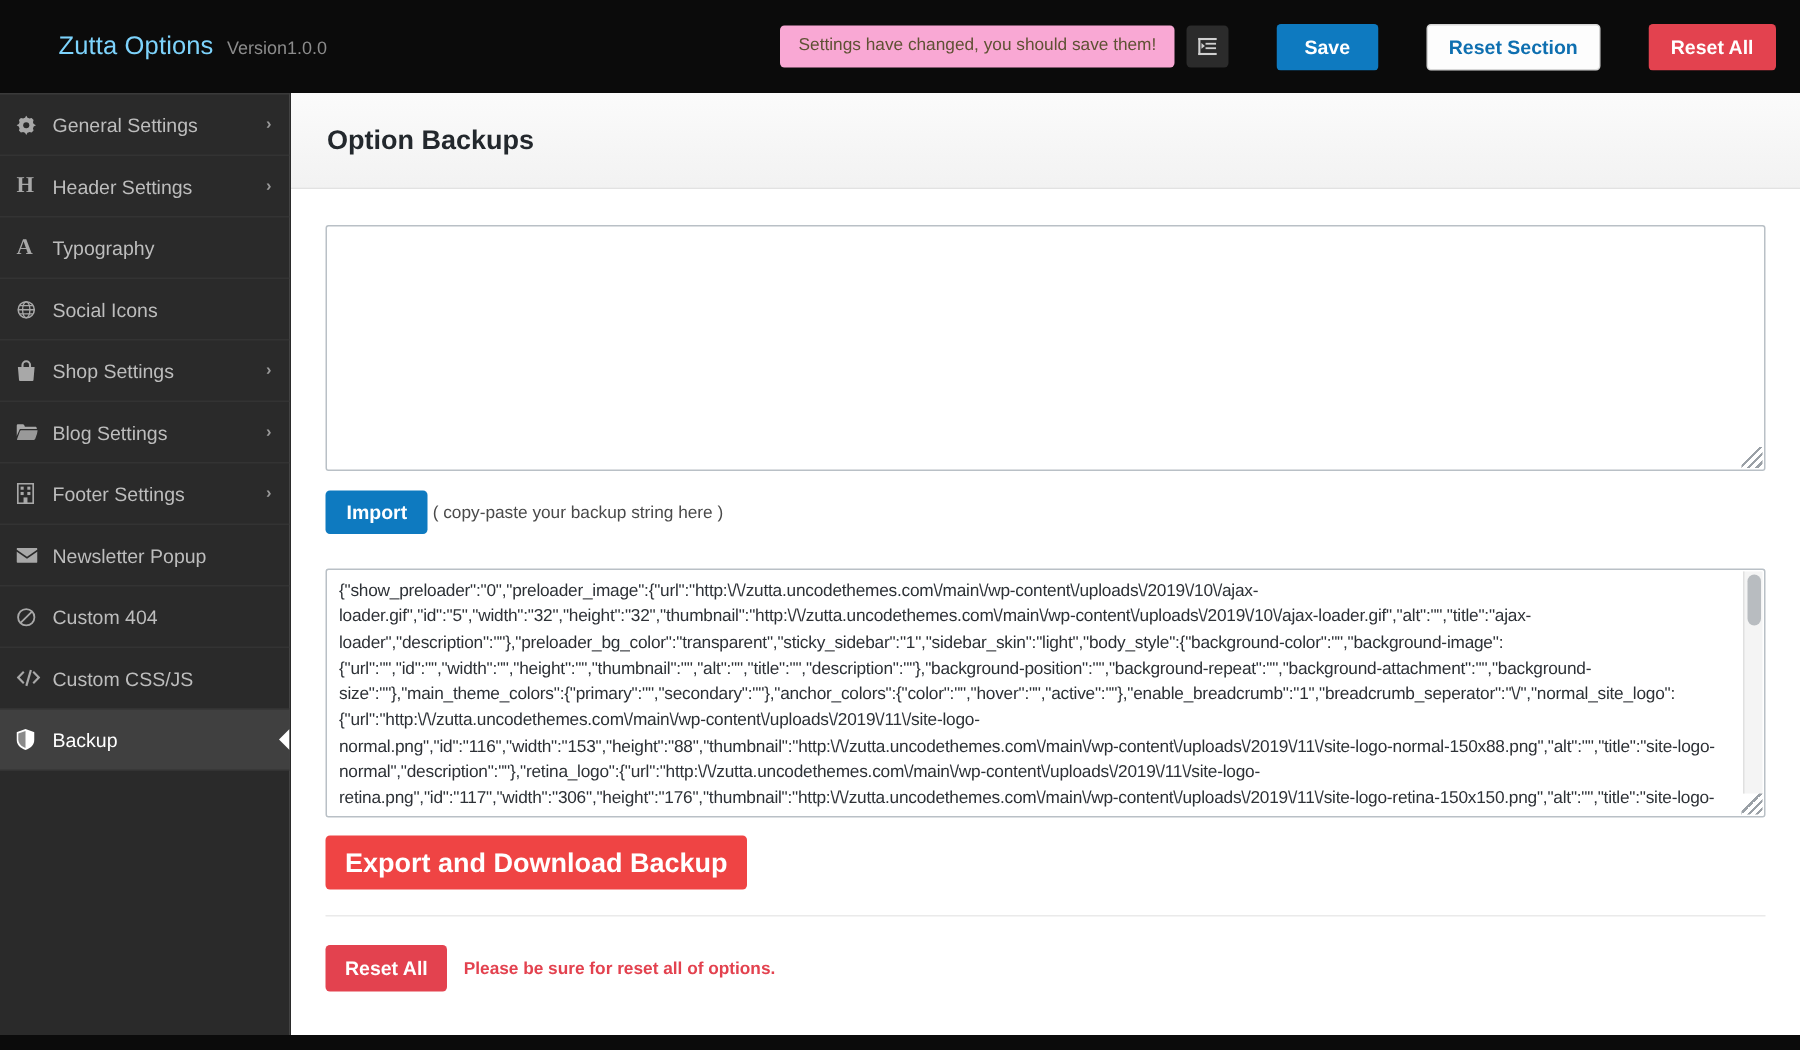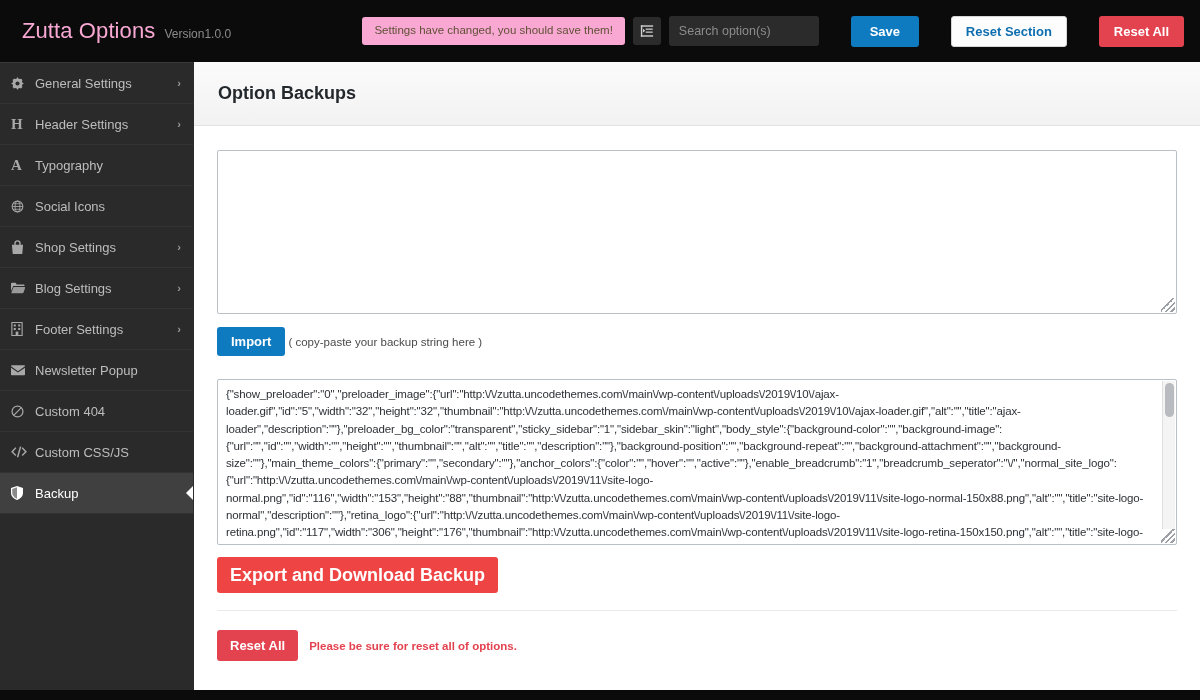--- a/index.html
+++ b/index.html
@@ -28,24 +28,25 @@
     padding: 0 16px 0 22px;
     flex: 0 0 62px;
     position: relative;
   }
   .brand {
     display: flex;
     align-items: baseline;
     gap: 9px;
   }
   .brand-title {
-    color: #f9a8d4;
-    font-size: 22px;
+    color: #7dd3fc;
+    font-size: 17px;
     font-weight: 400;
     letter-spacing: .1px;
+    margin-left: 17px;
   }
   .brand-version {
     color: #8b8b8b;
     font-size: 12px;
   }
   .topbar-right {
     margin-left: auto;
     display: flex;
     align-items: center;
     gap: 8px;
@@ -319,21 +320,20 @@
             <rect x="1" y="1.5" width="14" height="1.6" fill="#d0d0d0"></rect>
             <rect x="1" y="12.9" width="14" height="1.6" fill="#d0d0d0"></rect>
             <rect x="1" y="1.5" width="1.6" height="13" fill="#d0d0d0"></rect>
             <rect x="6.5" y="5.2" width="8" height="1.4" fill="#d0d0d0"></rect>
             <rect x="6.5" y="8.6" width="8" height="1.4" fill="#d0d0d0"></rect>
             <path d="M6 7.6 L3.4 5.4 L3.4 9.8 Z" fill="#d0d0d0"></path>
           </svg>
         </span>
       </div>
 
-      <input class="search-box" type="text" placeholder="Search option(s)" style="">
 
       <button class="btn btn-save">Save</button>
       <button class="btn btn-reset-section">Reset Section</button>
       <button class="btn btn-reset-all">Reset All</button>
     </div>
   </div>
 
   <div class="body-wrap">
 
     <nav class="sidebar" id="sidebar">

